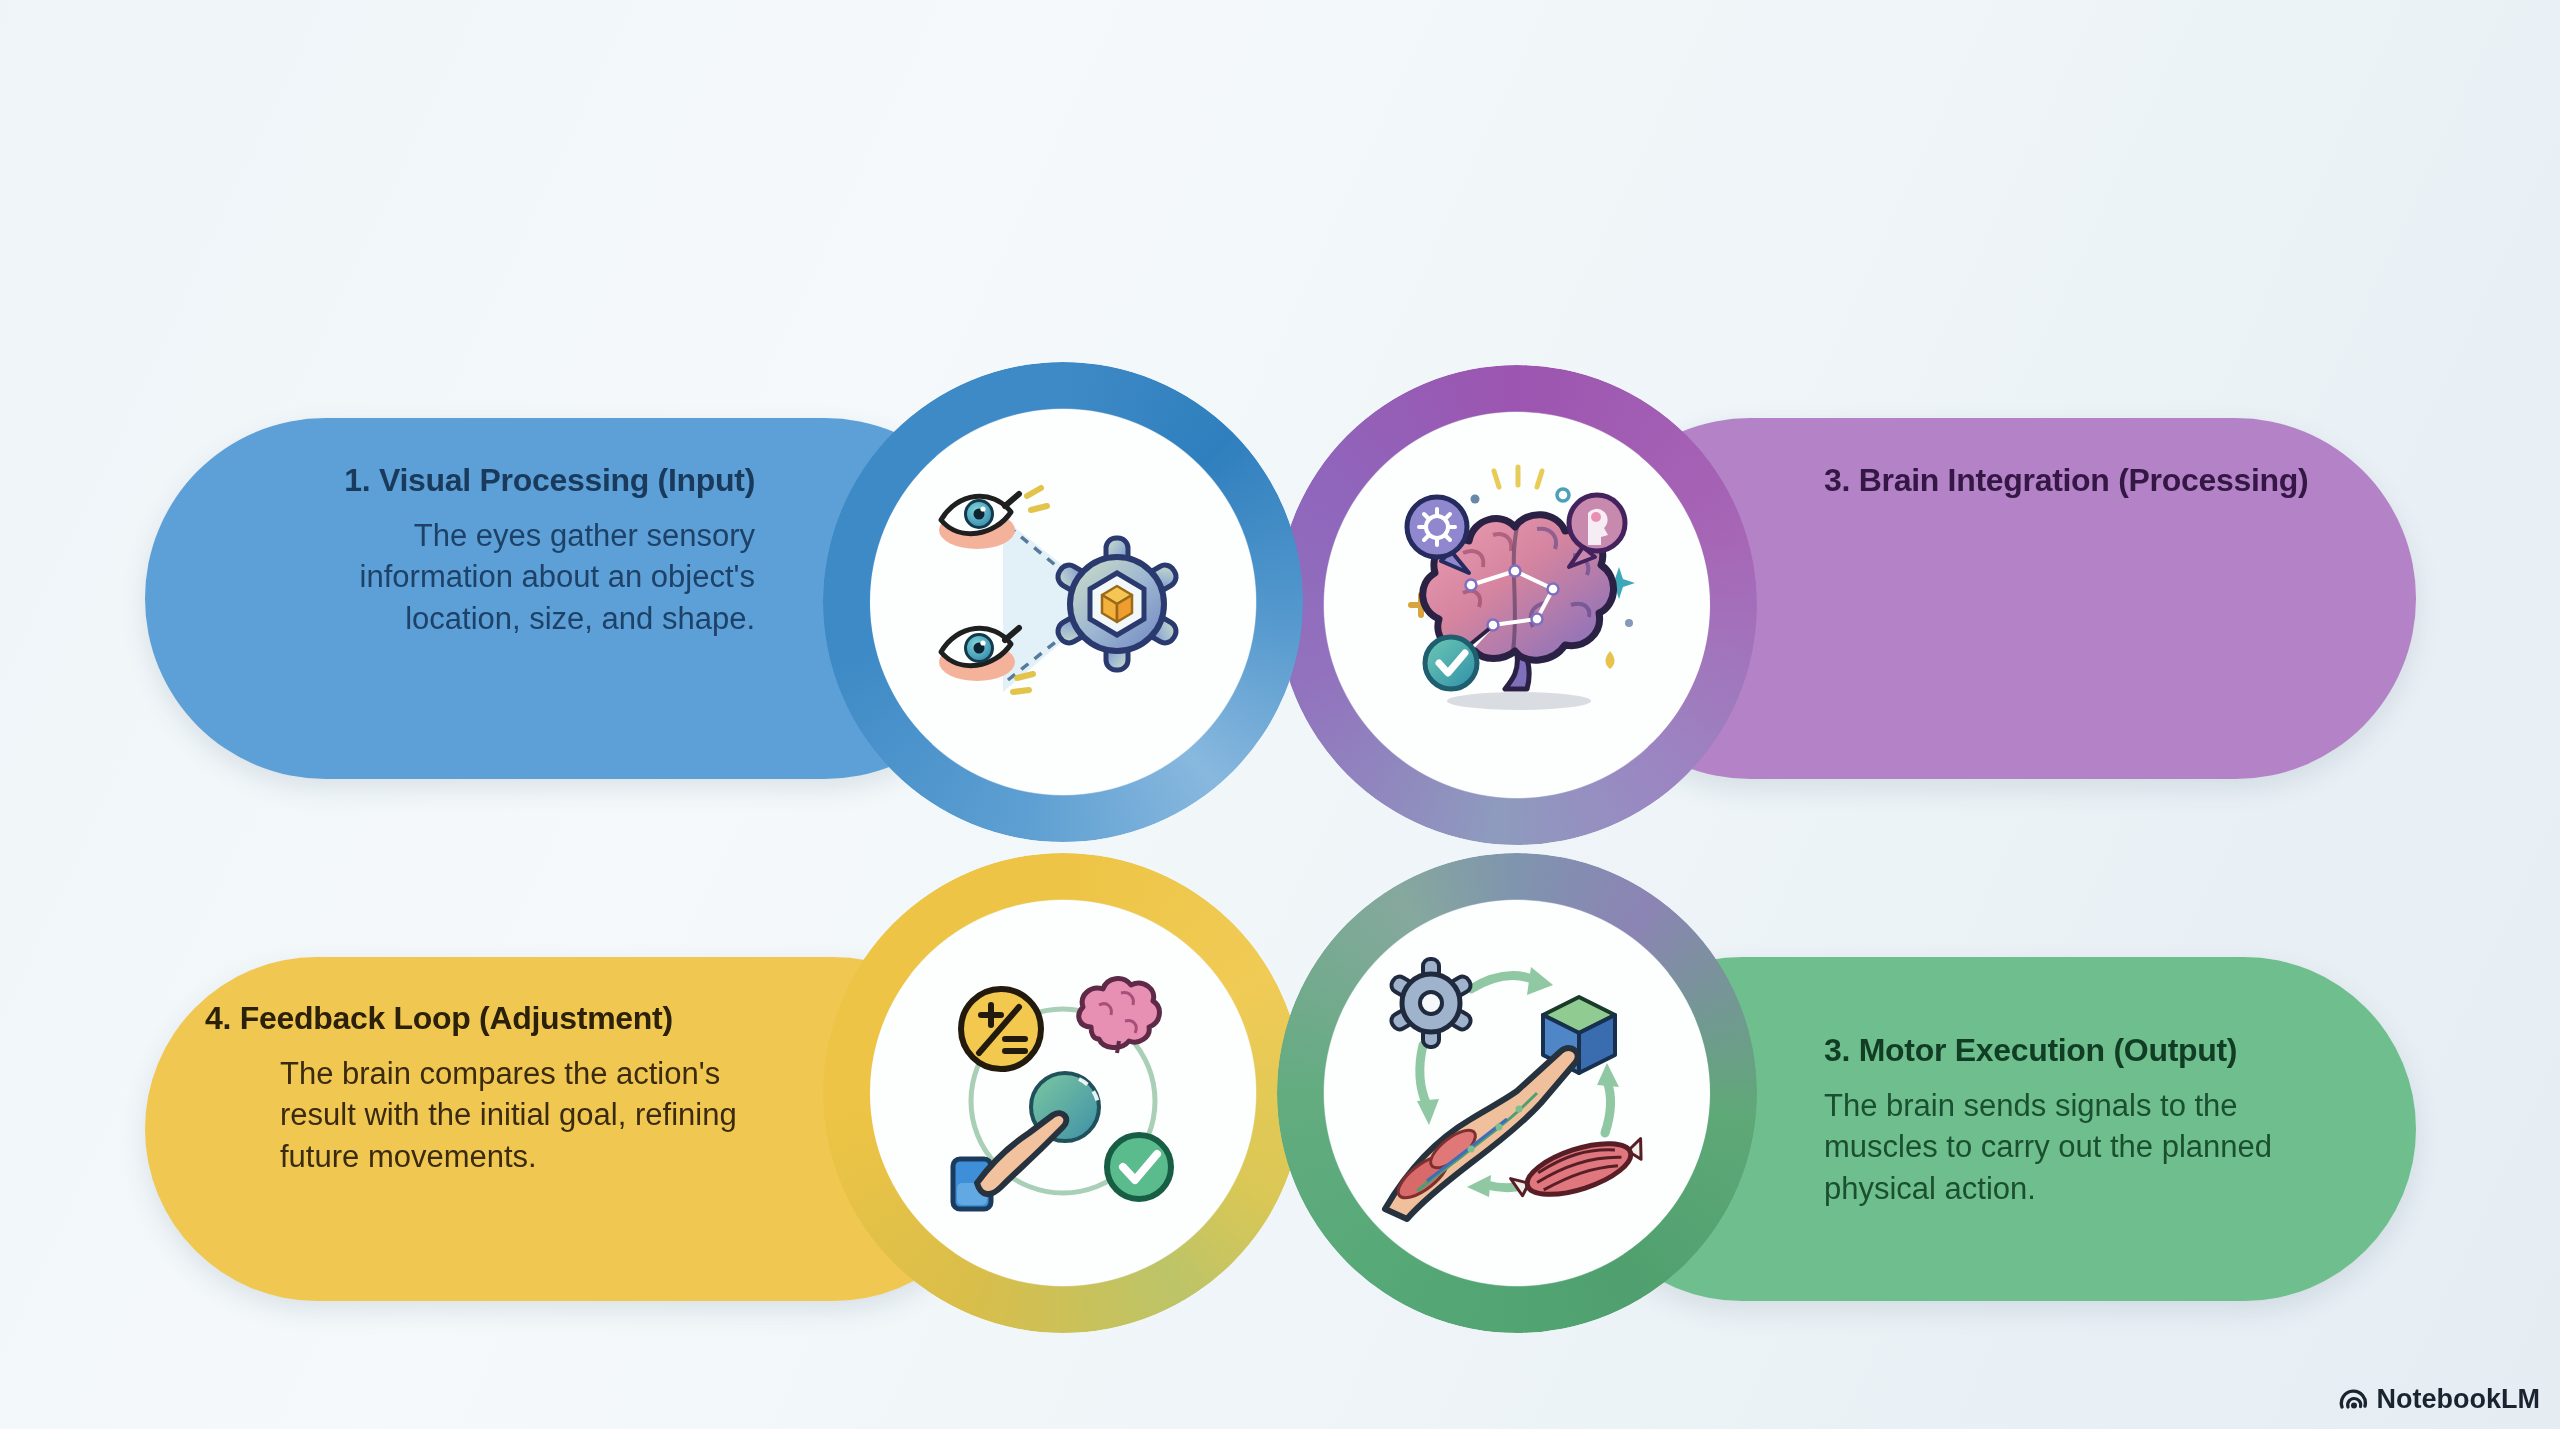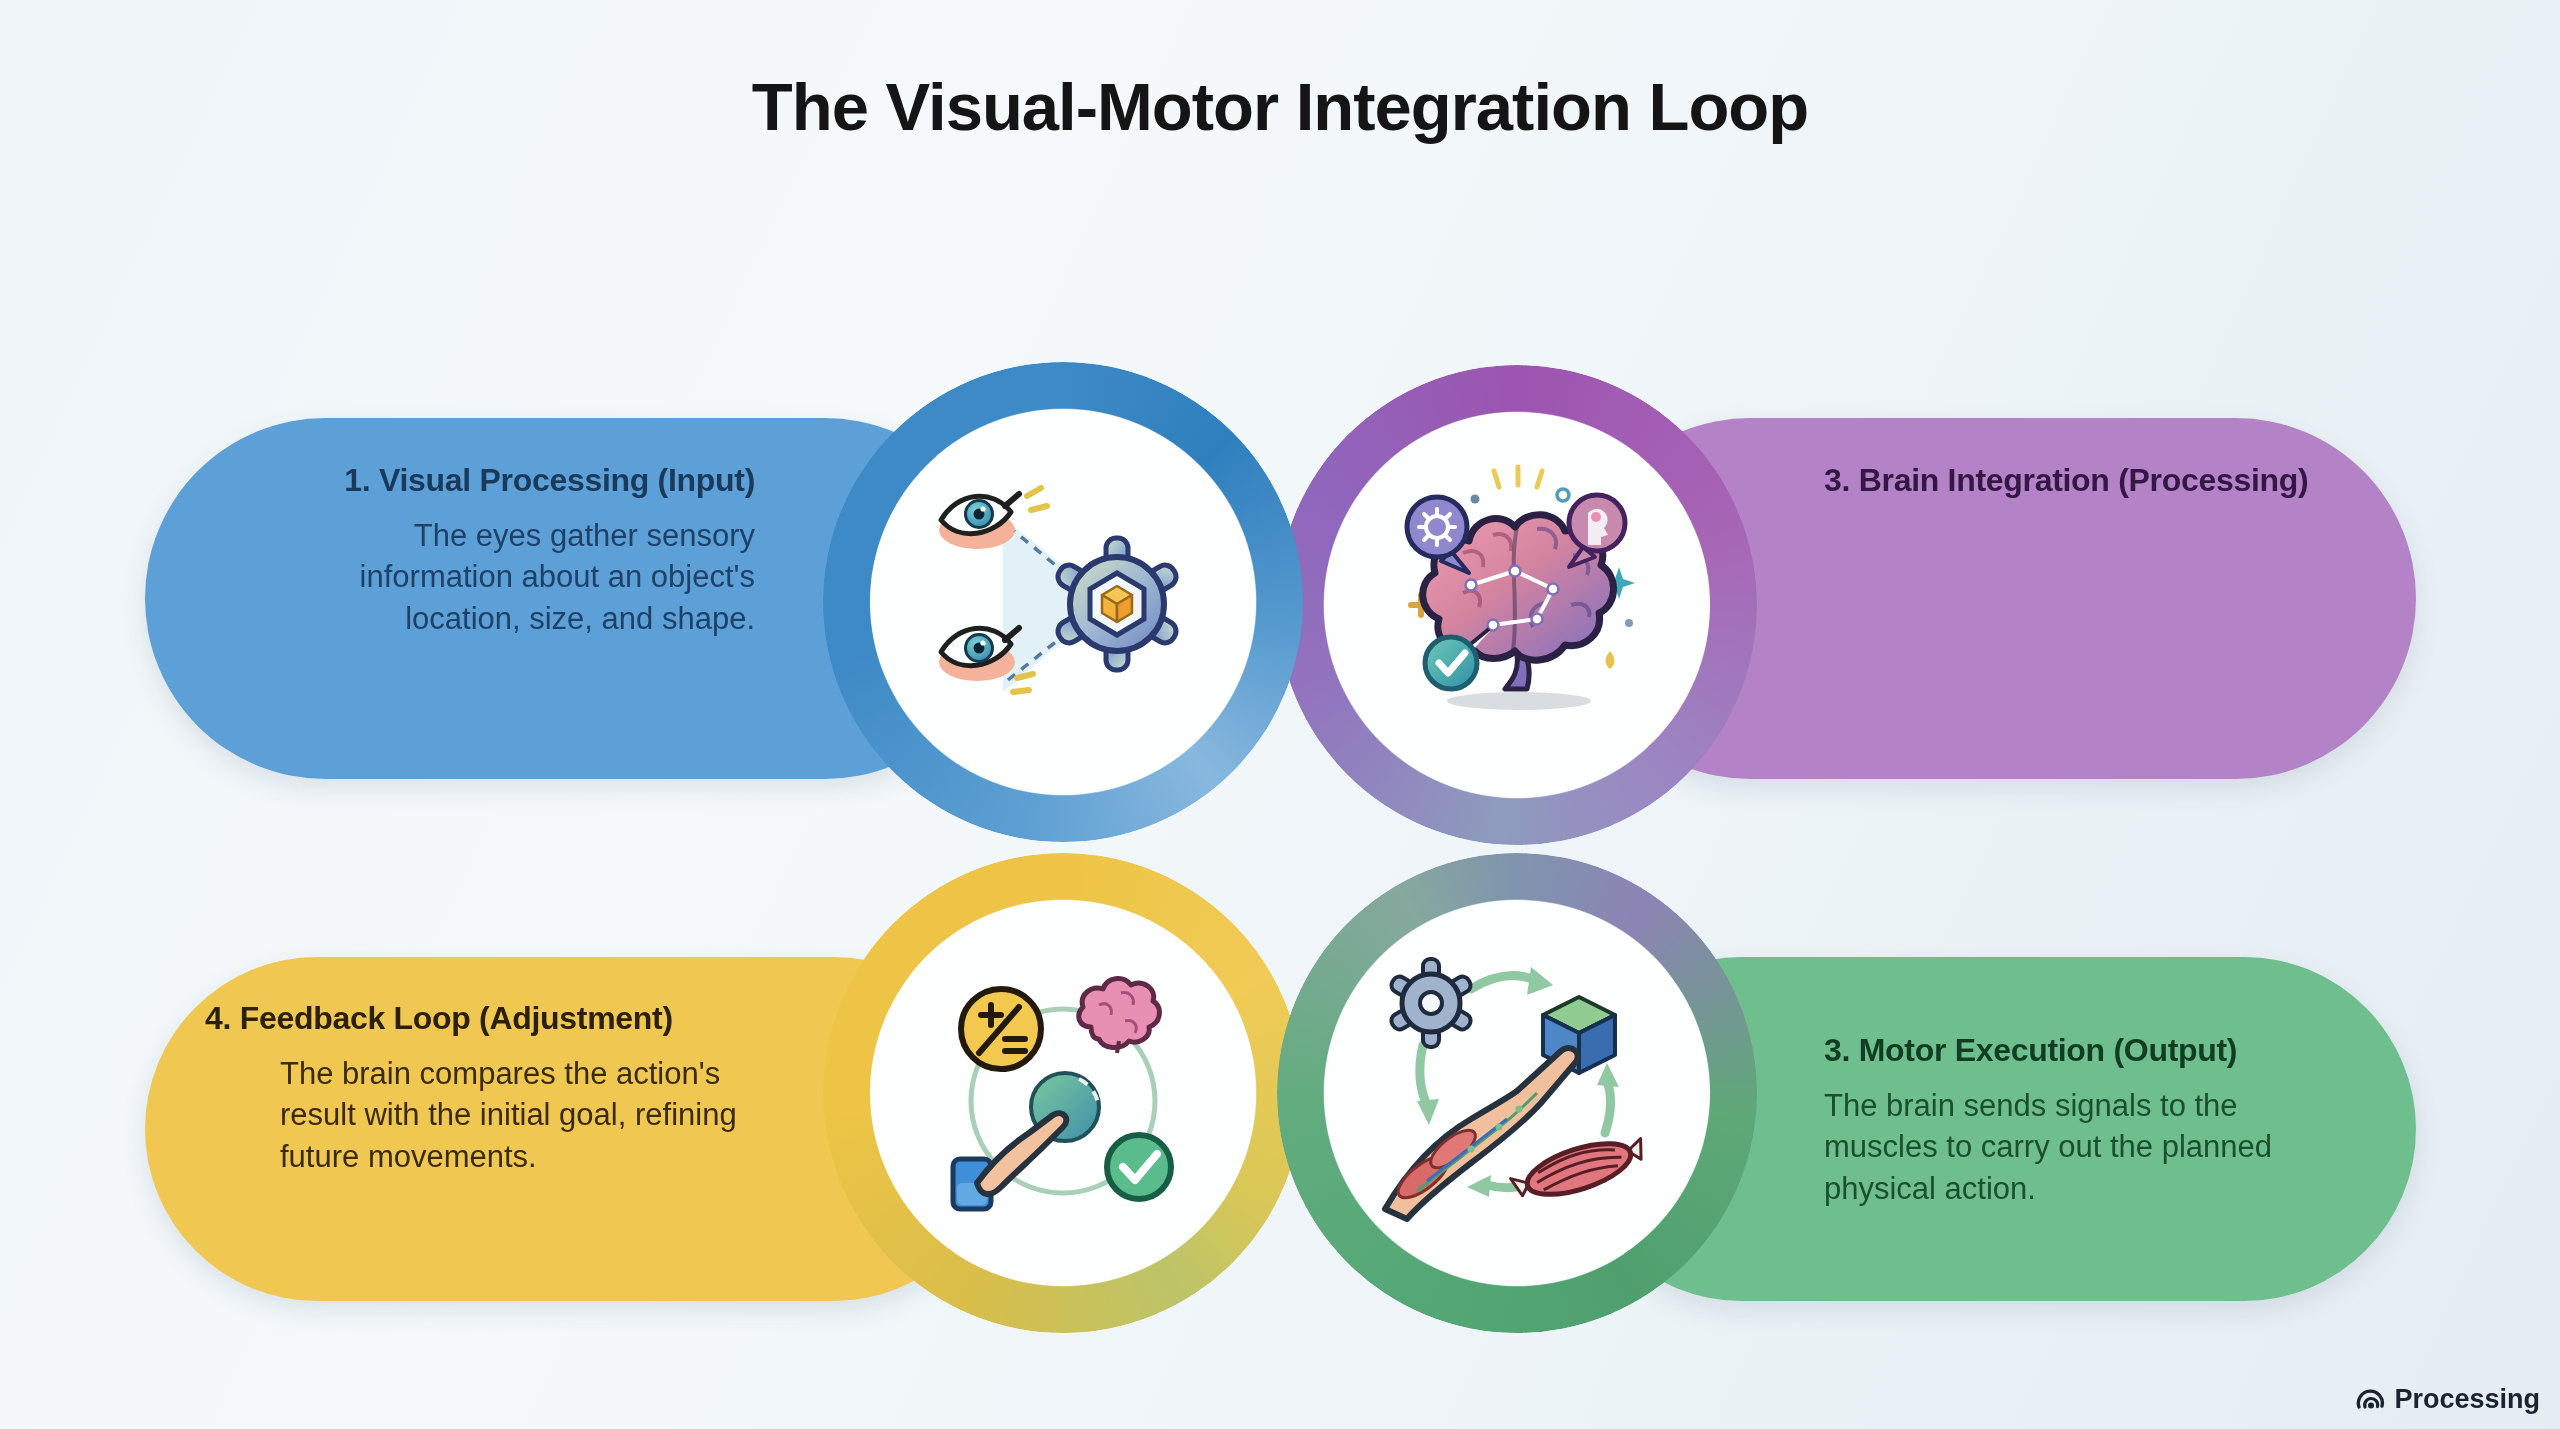--- a/index.html
+++ b/index.html
@@ -56,21 +56,20 @@
   .txt.t4 .body{color:#3A2A10;width:475px;margin-left:auto;}
   
   .brand{position:absolute;right:20px;bottom:14px;z-index:8;display:flex;align-items:center;gap:9px;
     color:#1A2430;font-size:27px;font-weight:bold;}
 </style>
 </head>
 <body>
 
 <div class="stage">
 
-  <h1 class="page-title">The Visual-Motor Integration Loop</h1>
 
   <div class="pill p1"></div>
   <div class="pill p2"></div>
   <div class="pill p3"></div>
   <div class="pill p4"></div>
 
   <div class="ring r2"></div>
   <div class="ring r1"></div>
   <div class="ring r4"></div>
   <div class="ring r3"></div>
@@ -349,16 +348,16 @@
     <h2 class="heading">4. Feedback Loop (Adjustment)</h2>
     <div class="body">The brain compares the action's result with the initial goal, refining future movements.</div>
   </div>
 
   <div class="brand">
     <svg width="30" height="30" viewBox="0 0 30 30">
       <path d="M4,22 a12,12 0 1 1 23,-1" fill="none" stroke="#1A2430" stroke-width="3.4" stroke-linecap="round"></path>
       <path d="M10,22 a6.5,6.5 0 1 1 12.5,-0.5" fill="none" stroke="#1A2430" stroke-width="3.2" stroke-linecap="round"></path>
       <circle cx="16" cy="20.5" r="3" fill="#1A2430"></circle>
     </svg>
-    <span>Processing</span>
+    <span>NotebookLM</span>
   </div>
 
 </div>
 
 </body></html>

